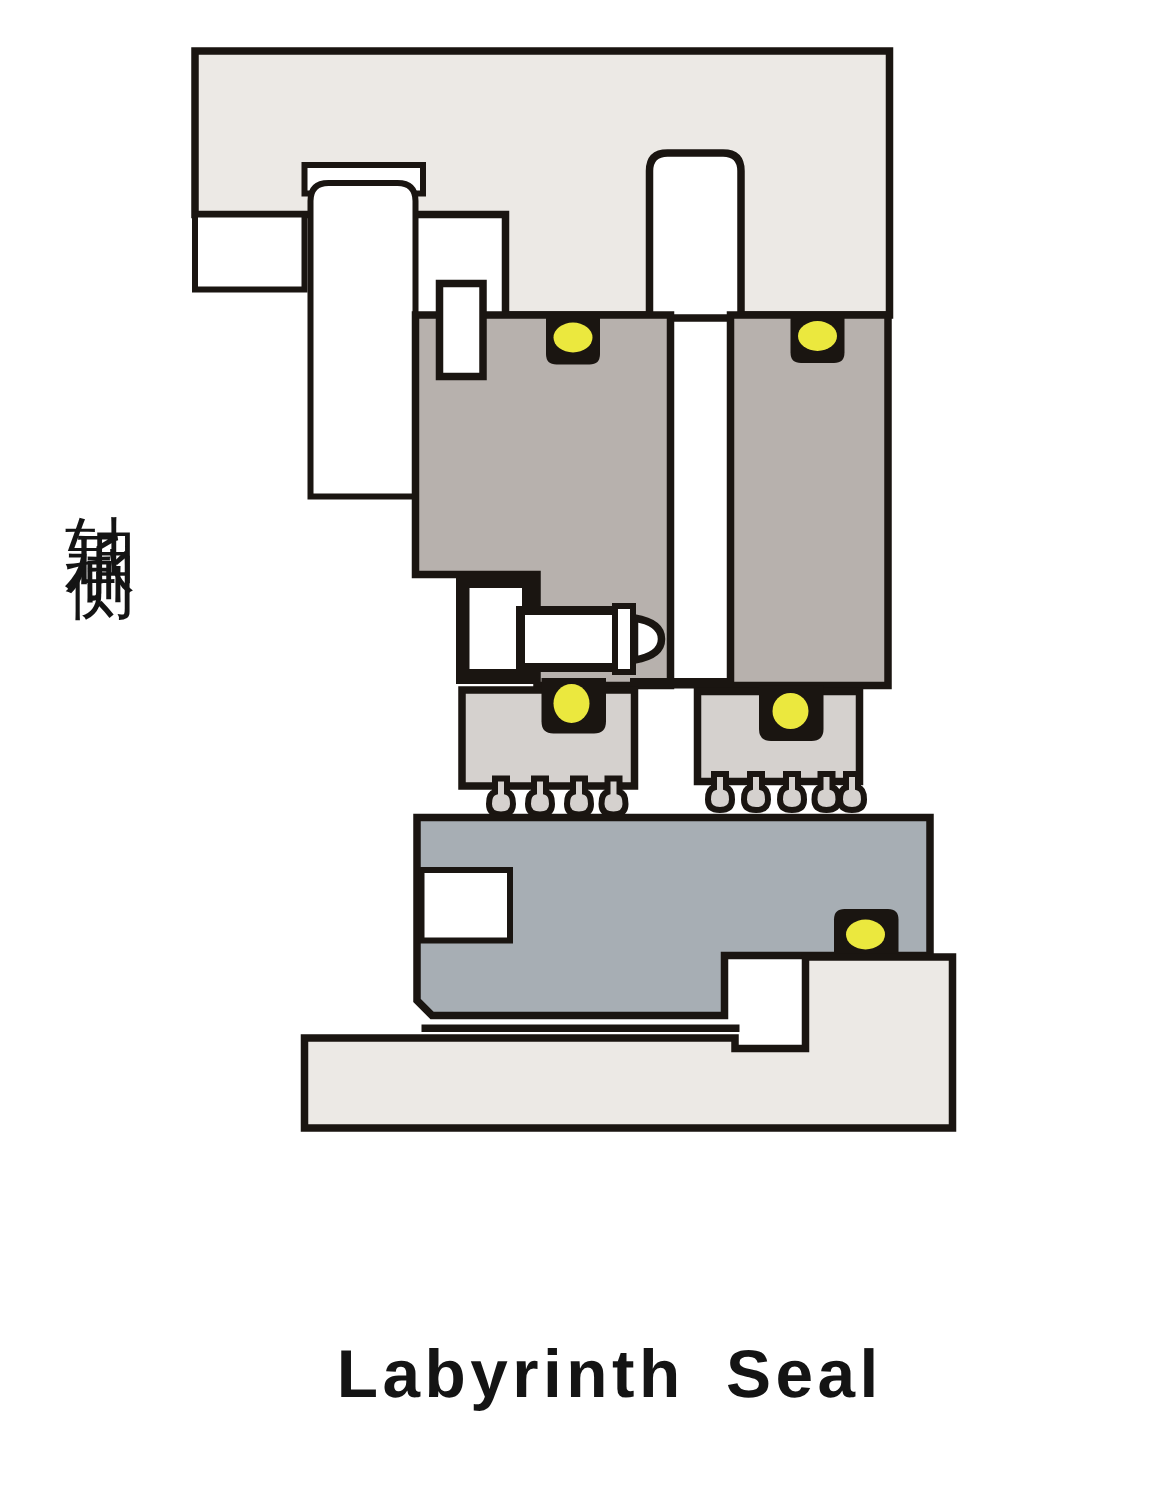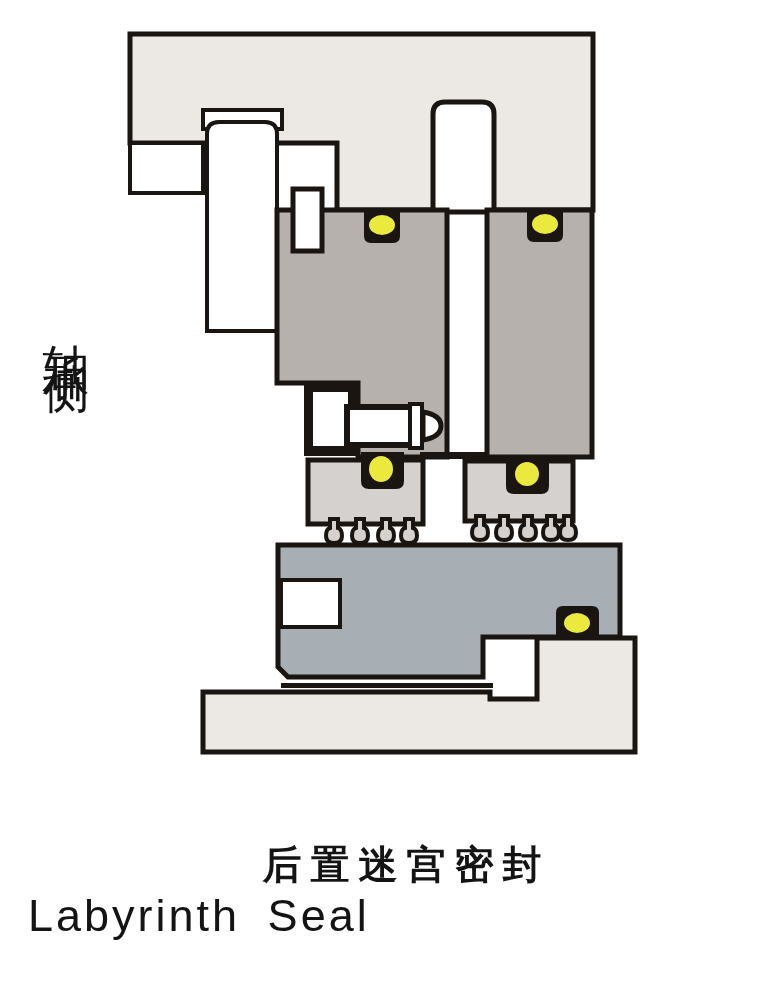--- a/index.html
+++ b/index.html
@@ -31,23 +31,23 @@
     writing-mode:vertical-rl;text-orientation:upright;
     font-family:"Liberation Serif","DejaVu Serif",serif;
     font-size:47px;letter-spacing:13px;font-weight:500;line-height:1.2;
   }
   #caption-zh{
     left:46px;right:0;top:838px;text-align:center;
     font-family:"Liberation Serif","DejaVu Serif",serif;
     font-size:39px;font-weight:600;letter-spacing:9px;
   }
   #caption-en{
-    left:28px;right:0;top:890px;
+    left:46px;right:0;top:890px;text-align:center;
     font-family:"Liberation Sans","DejaVu Sans",sans-serif;
-    font-size:45px;font-weight:400;letter-spacing:3px;word-spacing:12px;
+    font-size:45px;font-weight:700;letter-spacing:3px;word-spacing:12px;
   }
 </style>
 </head>
 <body>
 
 <div id="stage">
 
   <svg viewBox="0 0 767 999" width="767" height="999" aria-hidden="true">
 
     <polygon class="f-housing s5" points="130,34 593,34 593,210 337,210 337,143 130,143"></polygon>
@@ -102,16 +102,15 @@
     <path class="f-black" d="M556,637 V613 Q556,606 563,606 H592 Q599,606 599,613 V637 Z"></path>
     <ellipse class="f-oring" cx="577" cy="623" rx="13" ry="10"></ellipse>
 
     <polygon class="f-housing s5" points="203,692 490,692 490,699 537,699 537,638 635,638 635,752 203,752"></polygon>
 
     <rect class="f-black" x="281" y="683" width="212" height="5"></rect>
   </svg>
 
   <div id="side-label" class="label">轴承侧</div>
 
-  <div id="caption-zh" class="label">后置迷宫密封</div>
 
   <div id="caption-en" class="label">Labyrinth Seal</div>
 </div>
 
 </body></html>

